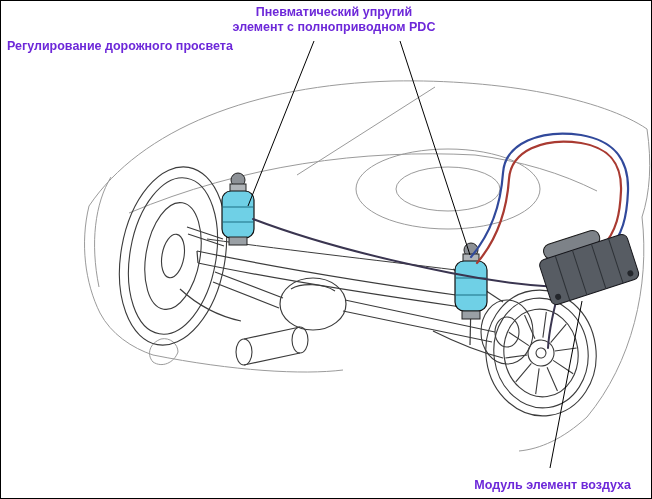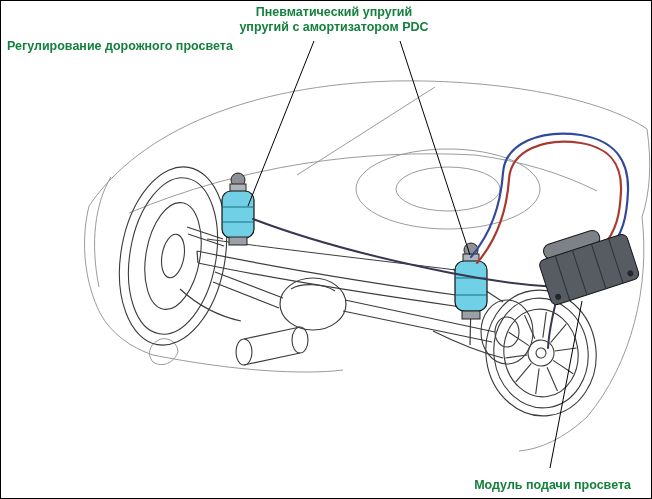--- a/index.html
+++ b/index.html
@@ -12,21 +12,21 @@
     border: 1px solid #000000;
     overflow: hidden;
   }
   .art {
     position: absolute;
     left: 0; top: 0;
     width: 652px; height: 499px;
   }
   .label {
     position: absolute;
-    color: #15803d;
+    color: #6d28d9;
     font-weight: bold;
     font-size: 12.5px;
     line-height: 15px;
     white-space: nowrap;
     z-index: 2;
   }
   .heading { left: 6px; top: 38px; text-align: right; }
   .callout-top { left: 168px; top: 4px; width: 330px; text-align: center; }
   .callout-bottom { left: 390px; top: 477px; width: 240px; text-align: right; }
 </style>
@@ -132,20 +132,20 @@
       <path d="M 549,467 L 581,300"></path>
     </g>
   </svg>
 
   <div class="label heading">
     <div>Регулирование дорожного просвета</div>
   </div>
 
   <div class="label callout-top">
     <div>Пневматический упругий</div>
-    <div>упругий с амортизатором PDC</div>
+    <div>элемент с полноприводном PDC</div>
   </div>
 
   <div class="label callout-bottom">
-    <span>Модуль подачи просвета</span>
+    <span>Модуль элемент воздуха</span>
   </div>
 
 </div>
 
 </body></html>

